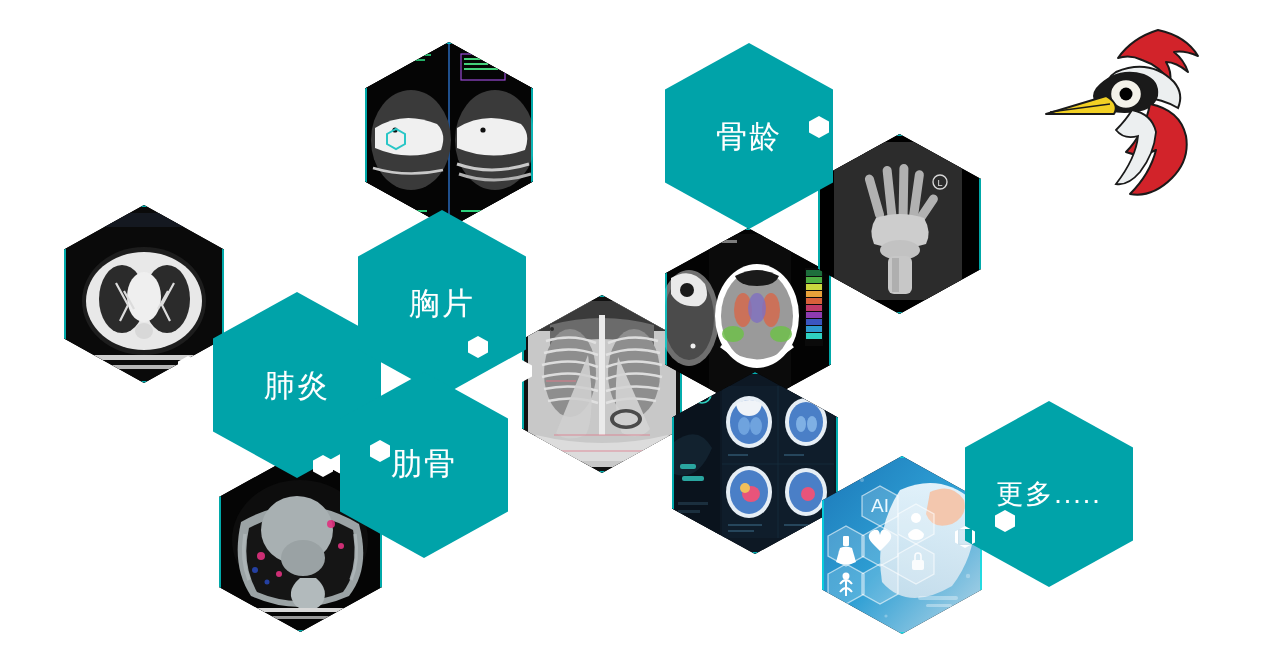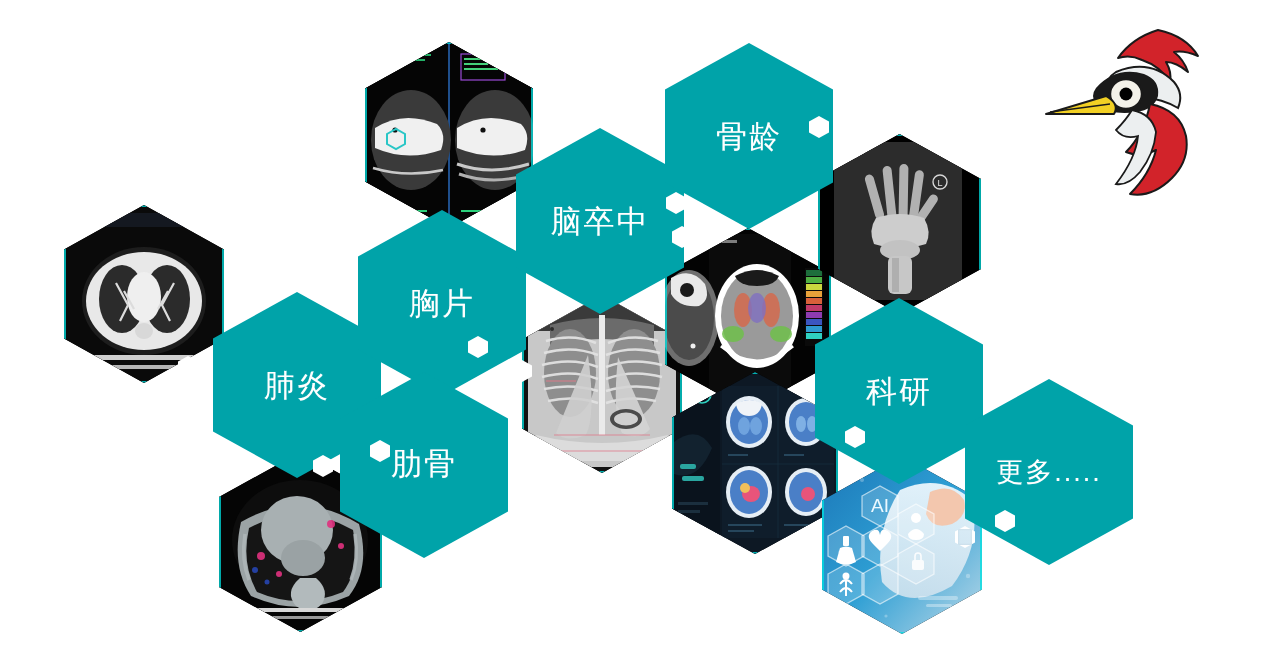--- a/index.html
+++ b/index.html
@@ -377,33 +377,27 @@
   </div>
 
   <div class="hex label" style="left:358px; top:210px; width:168px; height:186px;">
     <span class="hex-text">胸片</span>
   </div>
 
   <div class="hex label" style="left:340px; top:372px; width:168px; height:186px;font-family:Liberation Mono, monospace;">
     <span class="hex-text">肋骨</span>
   </div>
 
-  <div class="hex label" style="left:516px; top:128px; width:168px; height:186px;">
-    <span class="hex-text">脑卒中</span>
-  </div>
 
   <div class="hex label" style="left:665px; top:43px; width:168px; height:186px;">
     <span class="hex-text">骨龄</span>
   </div>
 
-  <div class="hex label" style="left:815px; top:298px; width:168px; height:186px;">
-    <span class="hex-text">科研</span>
-  </div>
-
-  <div class="hex label" style="left:965px; top:379px; width:168px; height:186px;">
+
+  <div class="hex label" style="left:965px; top:401px; width:168px; height:186px;">
     <span class="hex-text small">更多.....</span>
   </div>
 
   <div class="dot" style="left:321px; top:124px;"></div>
   <div class="dot" style="left:178px; top:356px;"></div>
   <div class="dot" style="left:178px; top:336px; opacity:0;"></div>
   <div class="dot" style="left:468px; top:336px;"></div>
   <div class="dot" style="left:370px; top:440px;"></div>
   <div class="dot" style="left:313px; top:455px;"></div>
   <div class="dot" style="left:512px; top:360px;"></div>

